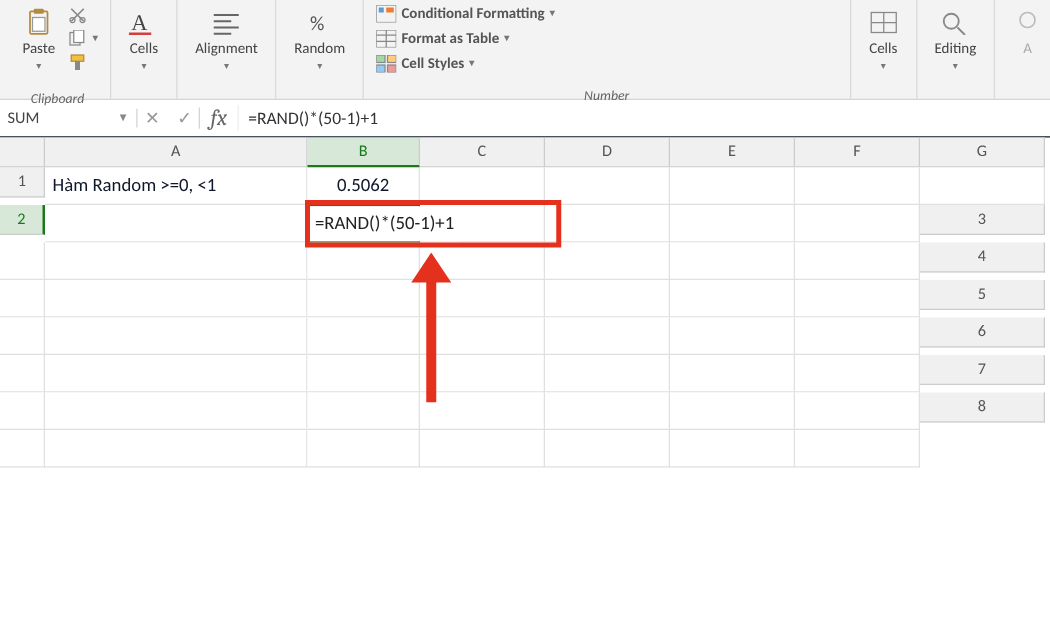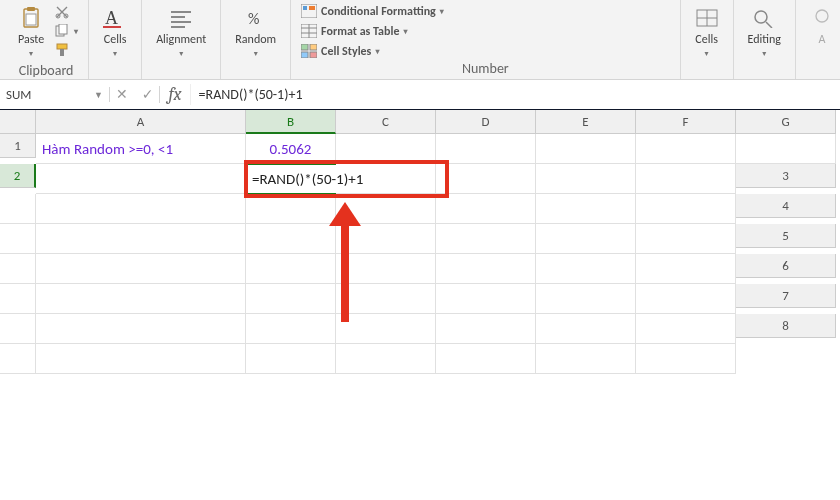--- a/index.html
+++ b/index.html
@@ -26,24 +26,25 @@
     border-right: 1px solid #d9d9d9;
     padding: 4px 10px 2px 10px;
     justify-content: space-between;
   }
   .ribbon-group .group-content {
     display: flex;
     align-items: flex-start;
     gap: 6px;
   }
   .ribbon-group .group-label {
-    font-size: 14px;
+    font-size: 11px;
     color: #666;
-    margin-top: 2px;
+    margin-top: 12px;
     white-space: nowrap;
+    font-style: italic;
   }
   .big-btn {
     display: flex;
     flex-direction: column;
     align-items: center;
     font-size: 12px;
     color: #444;
     padding: 2px 4px;
     gap: 2px;
   }
@@ -141,21 +142,21 @@
   .hdr.active { background: #d8e8d8; border-bottom: 2px solid #1a7a1a; color: #1a7a1a; }
   .rownum.active { background: #d8e8d8; border-right: 2px solid #1a7a1a; color: #1a7a1a; }
   .cell {
     border-right: 1px solid #e0e0e0;
     border-bottom: 1px solid #e0e0e0;
     height: 30px;
     display: flex;
     align-items: center;
     padding: 0 6px;
     font-size: 15px;
-    color: #6d28d9;
+    color: #0f172a;
     background: #fff;
     white-space: nowrap;
     overflow: visible;
   }
   .cell.center { justify-content: center; }
   .active-cell-overlay {
     position: absolute;
     border: 1px solid #1a7a1a;
     pointer-events: none;
     background: rgba(255,255,255,0.0);

